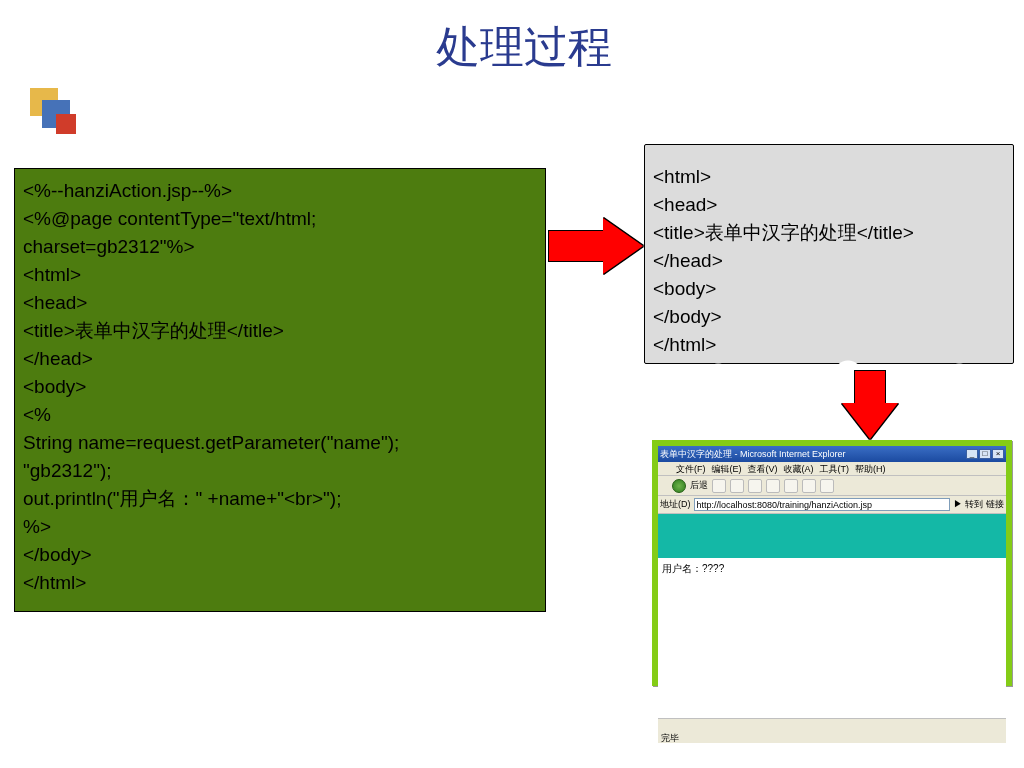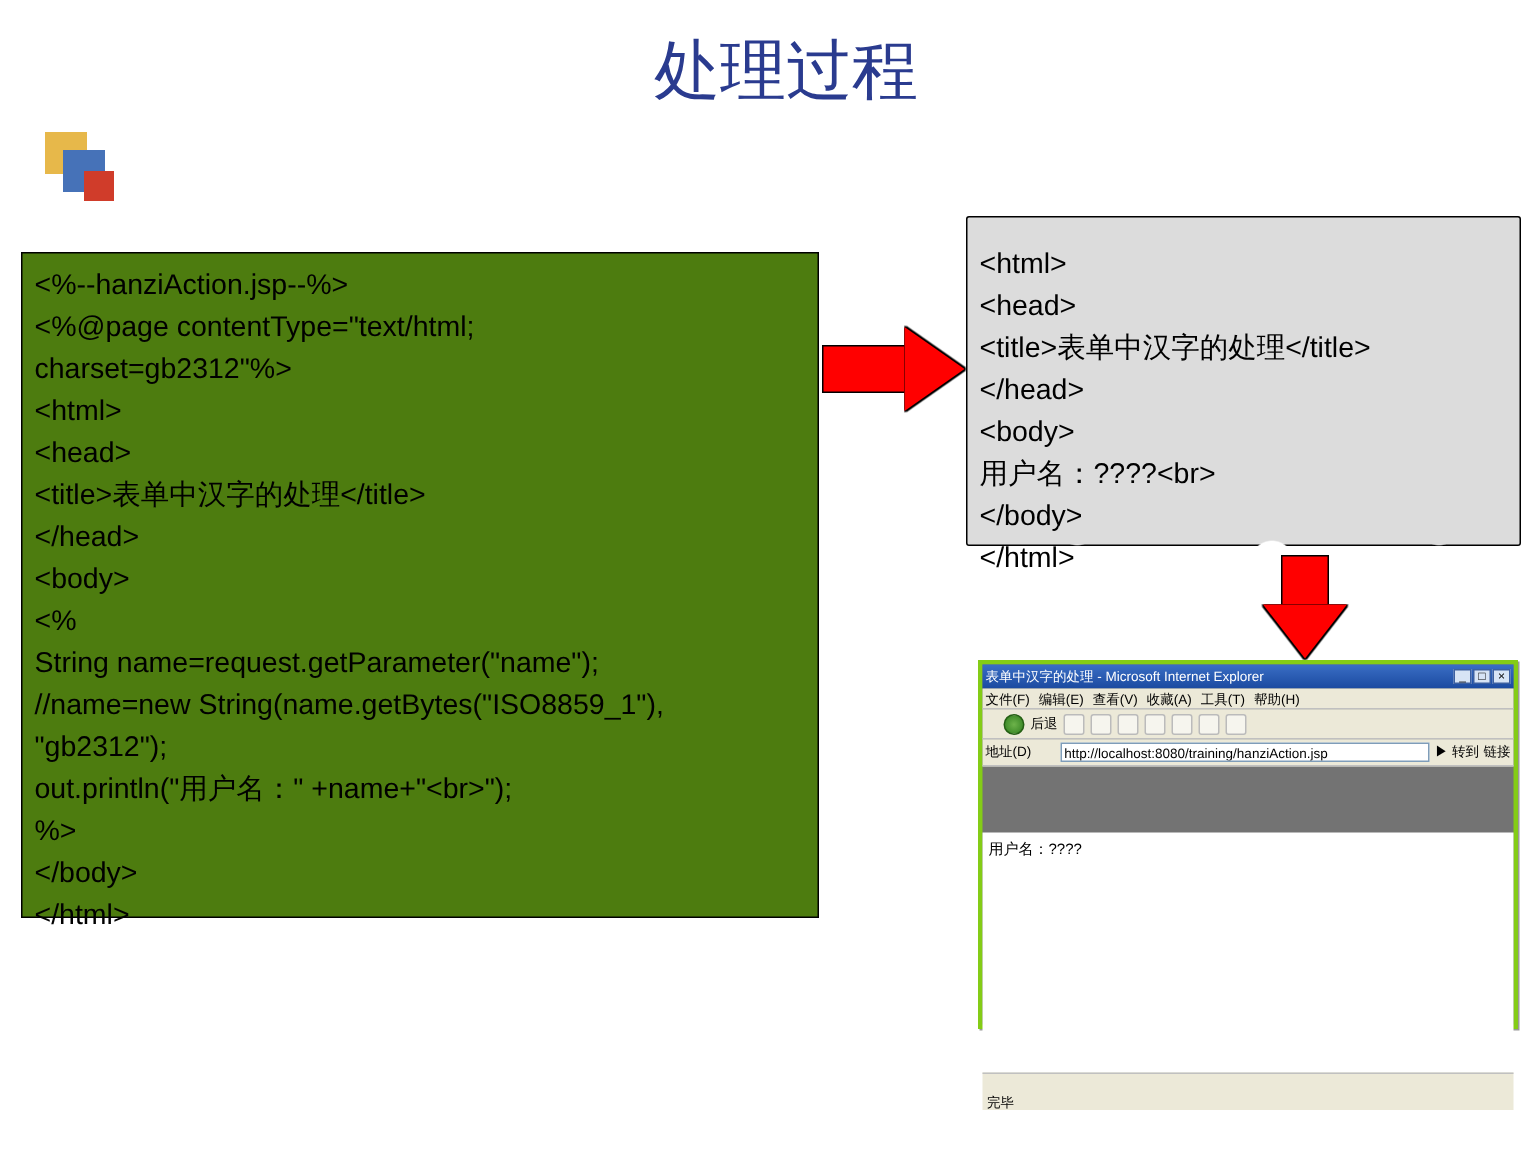--- a/index.html
+++ b/index.html
@@ -94,22 +94,22 @@
   .arrow-v .shaft { position:absolute; top:0; left:12px; width:32px; height:34px; background:#ff0000; border:1px solid #000; }
   .arrow-v .head  { position:absolute; top:33px; left:0; width:0; height:0; border-left:28px solid transparent; border-right:28px solid transparent; border-top:36px solid #ff0000; filter: drop-shadow(0 1px 0 #000) drop-shadow(1px 0 0 #000) drop-shadow(-1px 0 0 #000); }
 
   
   .ie-window {
     position: absolute;
     top: 440px;
     left: 652px;
     width: 360px;
     height: 246px;
-    background: #737373;
-    border: 3px solid #84cc16;
+    background: #14b8a6;
+    border: 6px solid #84cc16;
     box-shadow: 1px 1px 0 #999;
     font-size: 9px;
     color: #000;
   }
   .ie-titlebar {
     height: 16px;
     background: linear-gradient(#3a6ec5, #1b4aa0);
     color: #fff;
     font-size: 9px;
     line-height: 16px;
@@ -119,21 +119,21 @@
     justify-content: space-between;
   }
   .ie-titlebar .btns { display:flex; gap:1px; }
   .ie-titlebar .b { width:12px; height:10px; background:#d7e4f5; border:1px solid #3b5fa0; font-size:8px; line-height:8px; text-align:center; color:#000; }
   .ie-menubar {
     height: 14px;
     background: #ece9d8;
     border-bottom: 1px solid #c0c0c0;
     font-size: 9px;
     line-height: 14px;
-    padding: 0 2px;
+    padding: 0 18px;
     display: flex;
     gap: 6px;
   }
   .ie-toolbar {
     height: 20px;
     background: #ece9d8;
     border-bottom: 1px solid #c0c0c0;
     display: flex;
     align-items: center;
     gap: 4px;
@@ -154,21 +154,20 @@
   }
   .ie-addr .url {
     flex: 1;
     background: #fff;
     border: 1px solid #7f9db9;
     height: 13px;
     line-height: 13px;
     padding: 0 2px;
     white-space: nowrap;
     overflow: hidden;
-    margin-left: 16px;
   }
   .ie-addr .go { color:#000; }
   .ie-content {
     background: #fff;
     padding: 4px;
     font-size: 10px;
     height: 160px;
     margin-top: 44px;
   }
   .ie-status {
@@ -195,40 +194,38 @@
   <div>&lt;%--hanziAction.jsp--%&gt;</div>
   <div>&lt;%@page contentType="text/html;</div>
   <div>charset=gb2312"%&gt;</div>
   <div>&lt;html&gt;</div>
   <div>&lt;head&gt;</div>
   <div>&lt;title&gt;表单中汉字的处理&lt;/title&gt;</div>
   <div>&lt;/head&gt;</div>
   <div>&lt;body&gt;</div>
   <div>&lt;%</div>
   <div>String name=request.getParameter("name");</div>
-  <div>//name=new String(name.getBytes("ISO8859_1"),</div>
   <div> "gb2312");</div>
   <div>out.println("用户名：" +name+"&lt;br&gt;");</div>
   <div>%&gt;</div>
   <div>&lt;/body&gt;</div>
   <div>&lt;/html&gt;</div>
 </div>
 
 <div class="arrow-h">
   <div class="shaft"></div>
     <div class="head"></div>
 </div>
 
 <div class="code-box-right">
   <div>&lt;html&gt;</div>
   <div>&lt;head&gt;</div>
   <div>&lt;title&gt;表单中汉字的处理&lt;/title&gt;</div>
   <div>&lt;/head&gt;</div>
   <div>&lt;body&gt;</div>
-  <div>用户名：????&lt;br&gt;</div>
   <div>&lt;/body&gt;</div>
   <div>&lt;/html&gt;</div>
 </div>
 
 <div class="arrow-v">
   <div class="shaft"></div>
     <div class="head"></div>
 </div>
 
 <div class="ie-window">

